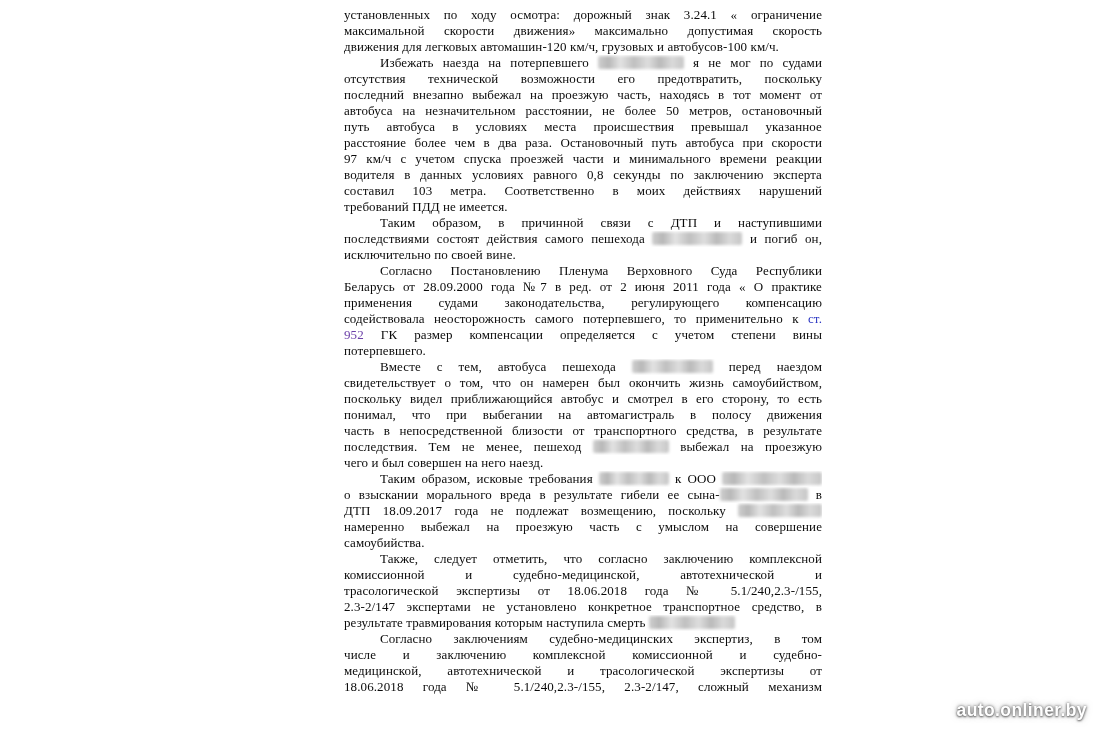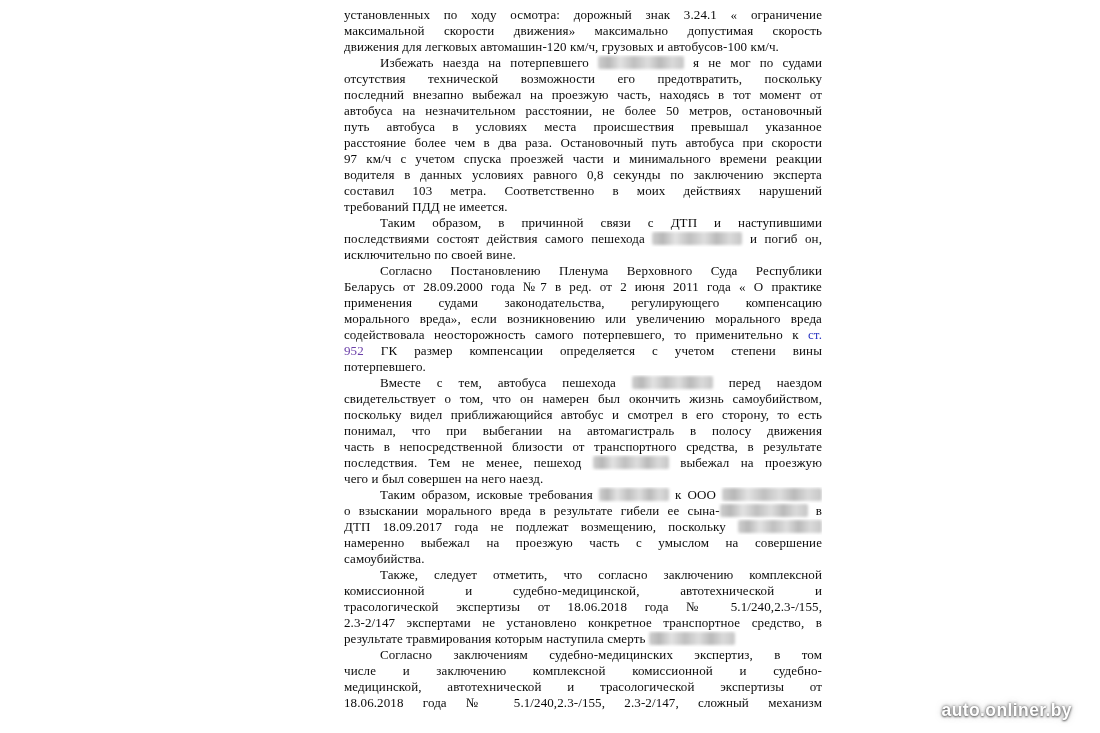--- a/index.html
+++ b/index.html
@@ -46,21 +46,21 @@
     background: linear-gradient(90deg,
       #cfcfcf 0%, #b7b7b7 12%, #e3e3e3 26%, #bfbfbf 42%,
       #dedede 58%, #b9b9b9 72%, #dadada 86%, #c6c6c6 100%);
     filter: blur(1.6px);
   }
   .doclink { text-decoration: none; cursor: pointer; }
   .doclink.blue { color: var(--link-blue, #2a35c2); }
   .doclink.purple { color: var(--link-purple, #6b3fa8); }
   .watermark {
     position: absolute;
-    right: 28px; bottom: 12px;
+    right: 13px; bottom: 12px;
     font-family: "Liberation Sans", sans-serif;
     font-weight: bold;
     font-size: 17.5px;
     letter-spacing: 0.4px;
     color: #ffffff;
     text-shadow:
       0 0 3px rgba(96,96,96,0.95),
       0 1px 2px rgba(80,80,80,0.8),
       0 0 6px rgba(120,120,120,0.55);
   }
@@ -89,21 +89,20 @@
       </div>
       <div class="para">
         <div class="line just indent"><span>Таким образом, в причинной связи с ДТП и наступившими</span></div>
         <div class="line just"><span>последствиями состоят действия самого пешехода </span><span class="redaction" style="width: 90px;"></span><span> и погиб он,</span></div>
         <div class="line"><span>исключительно по своей вине.</span></div>
       </div>
       <div class="para">
         <div class="line just indent"><span>Согласно Постановлению Пленума Верховного Суда Республики</span></div>
         <div class="line just"><span>Беларусь от 28.09.2000 года №7 в ред. от 2 июня 2011 года « О практике</span></div>
         <div class="line just"><span>применения судами законодательства, регулирующего компенсацию</span></div>
-        <div class="line just"><span>морального вреда», если возникновению или увеличению морального вреда</span></div>
         <div class="line just"><span>содействовала неосторожность самого потерпевшего, то применительно к </span><a class="doclink blue">ст.</a></div>
         <div class="line just"><a class="doclink purple">952</a><span> ГК размер компенсации определяется с учетом степени вины</span></div>
         <div class="line"><span>потерпевшего.</span></div>
       </div>
       <div class="para">
         <div class="line just indent"><span>Вместе с тем, автобуса пешехода </span><span class="redaction" style="width: 81px;"></span><span> перед наездом</span></div>
         <div class="line just"><span>свидетельствует о том, что он намерен был окончить жизнь самоубийством,</span></div>
         <div class="line just"><span>поскольку видел приближающийся автобус и смотрел в его сторону, то есть</span></div>
         <div class="line just"><span>понимал, что при выбегании на автомагистраль в полосу движения</span></div>
         <div class="line just"><span>часть в непосредственной близости от транспортного средства, в результате</span></div>

